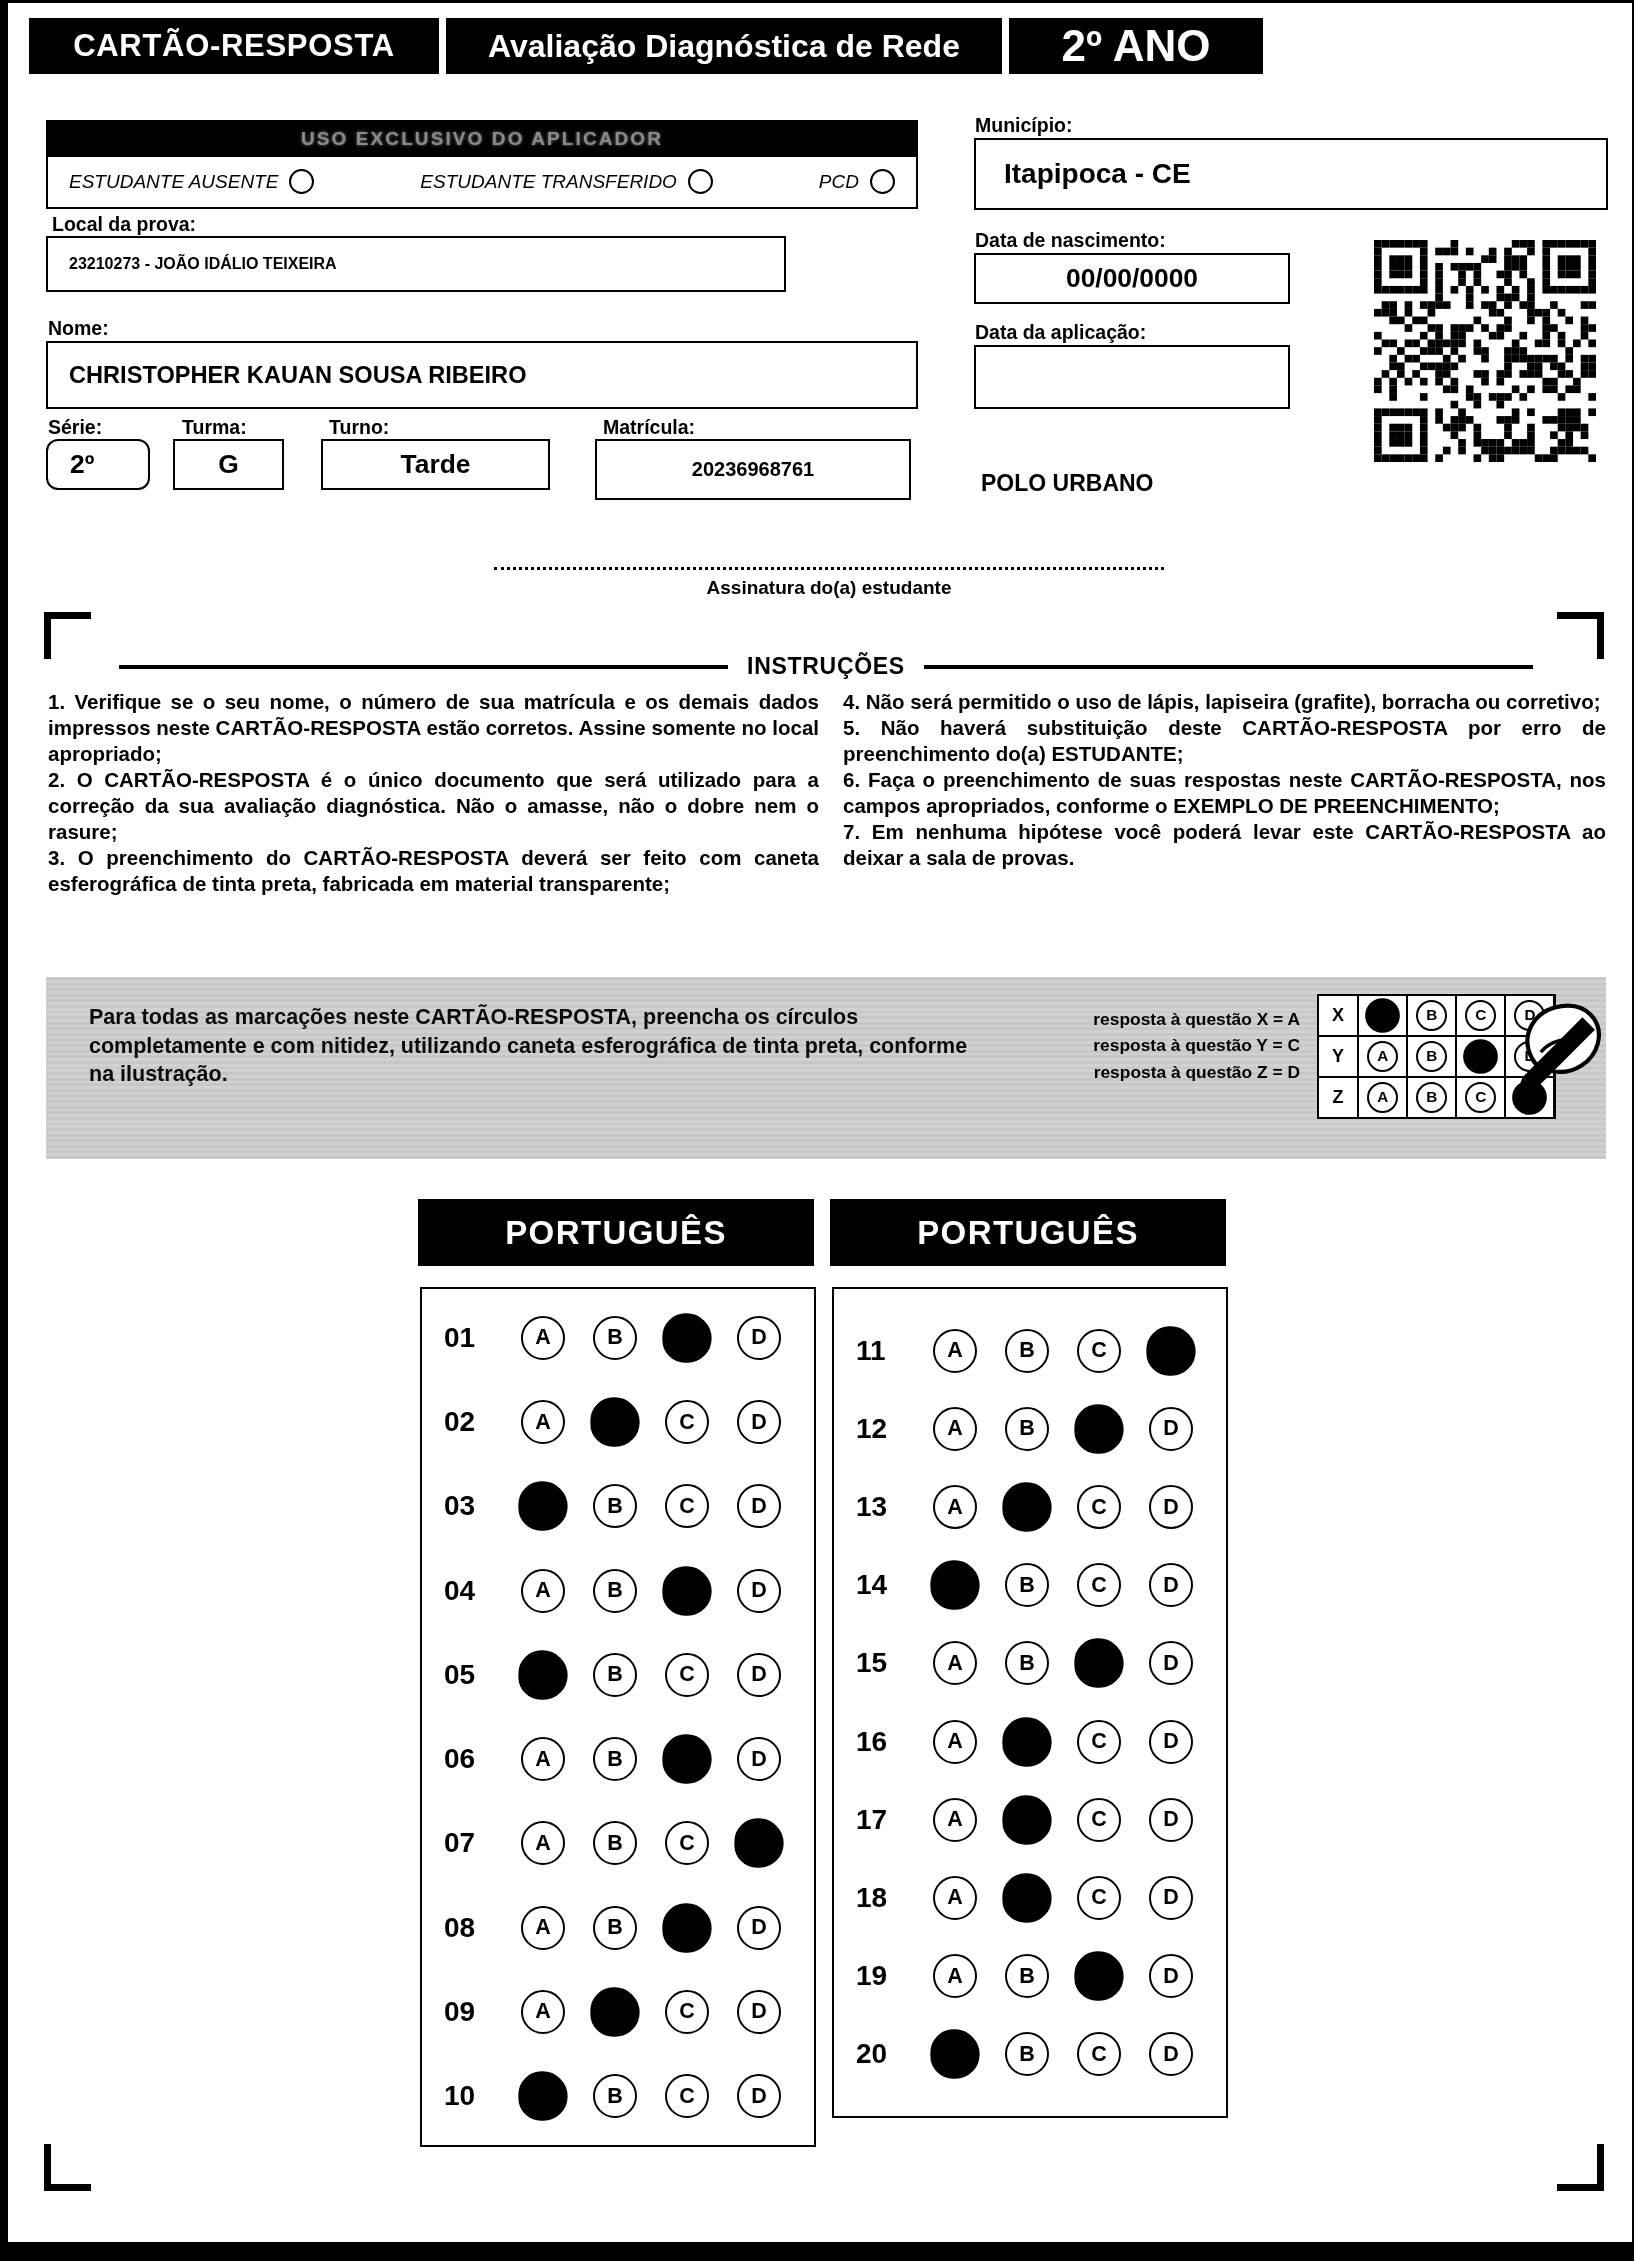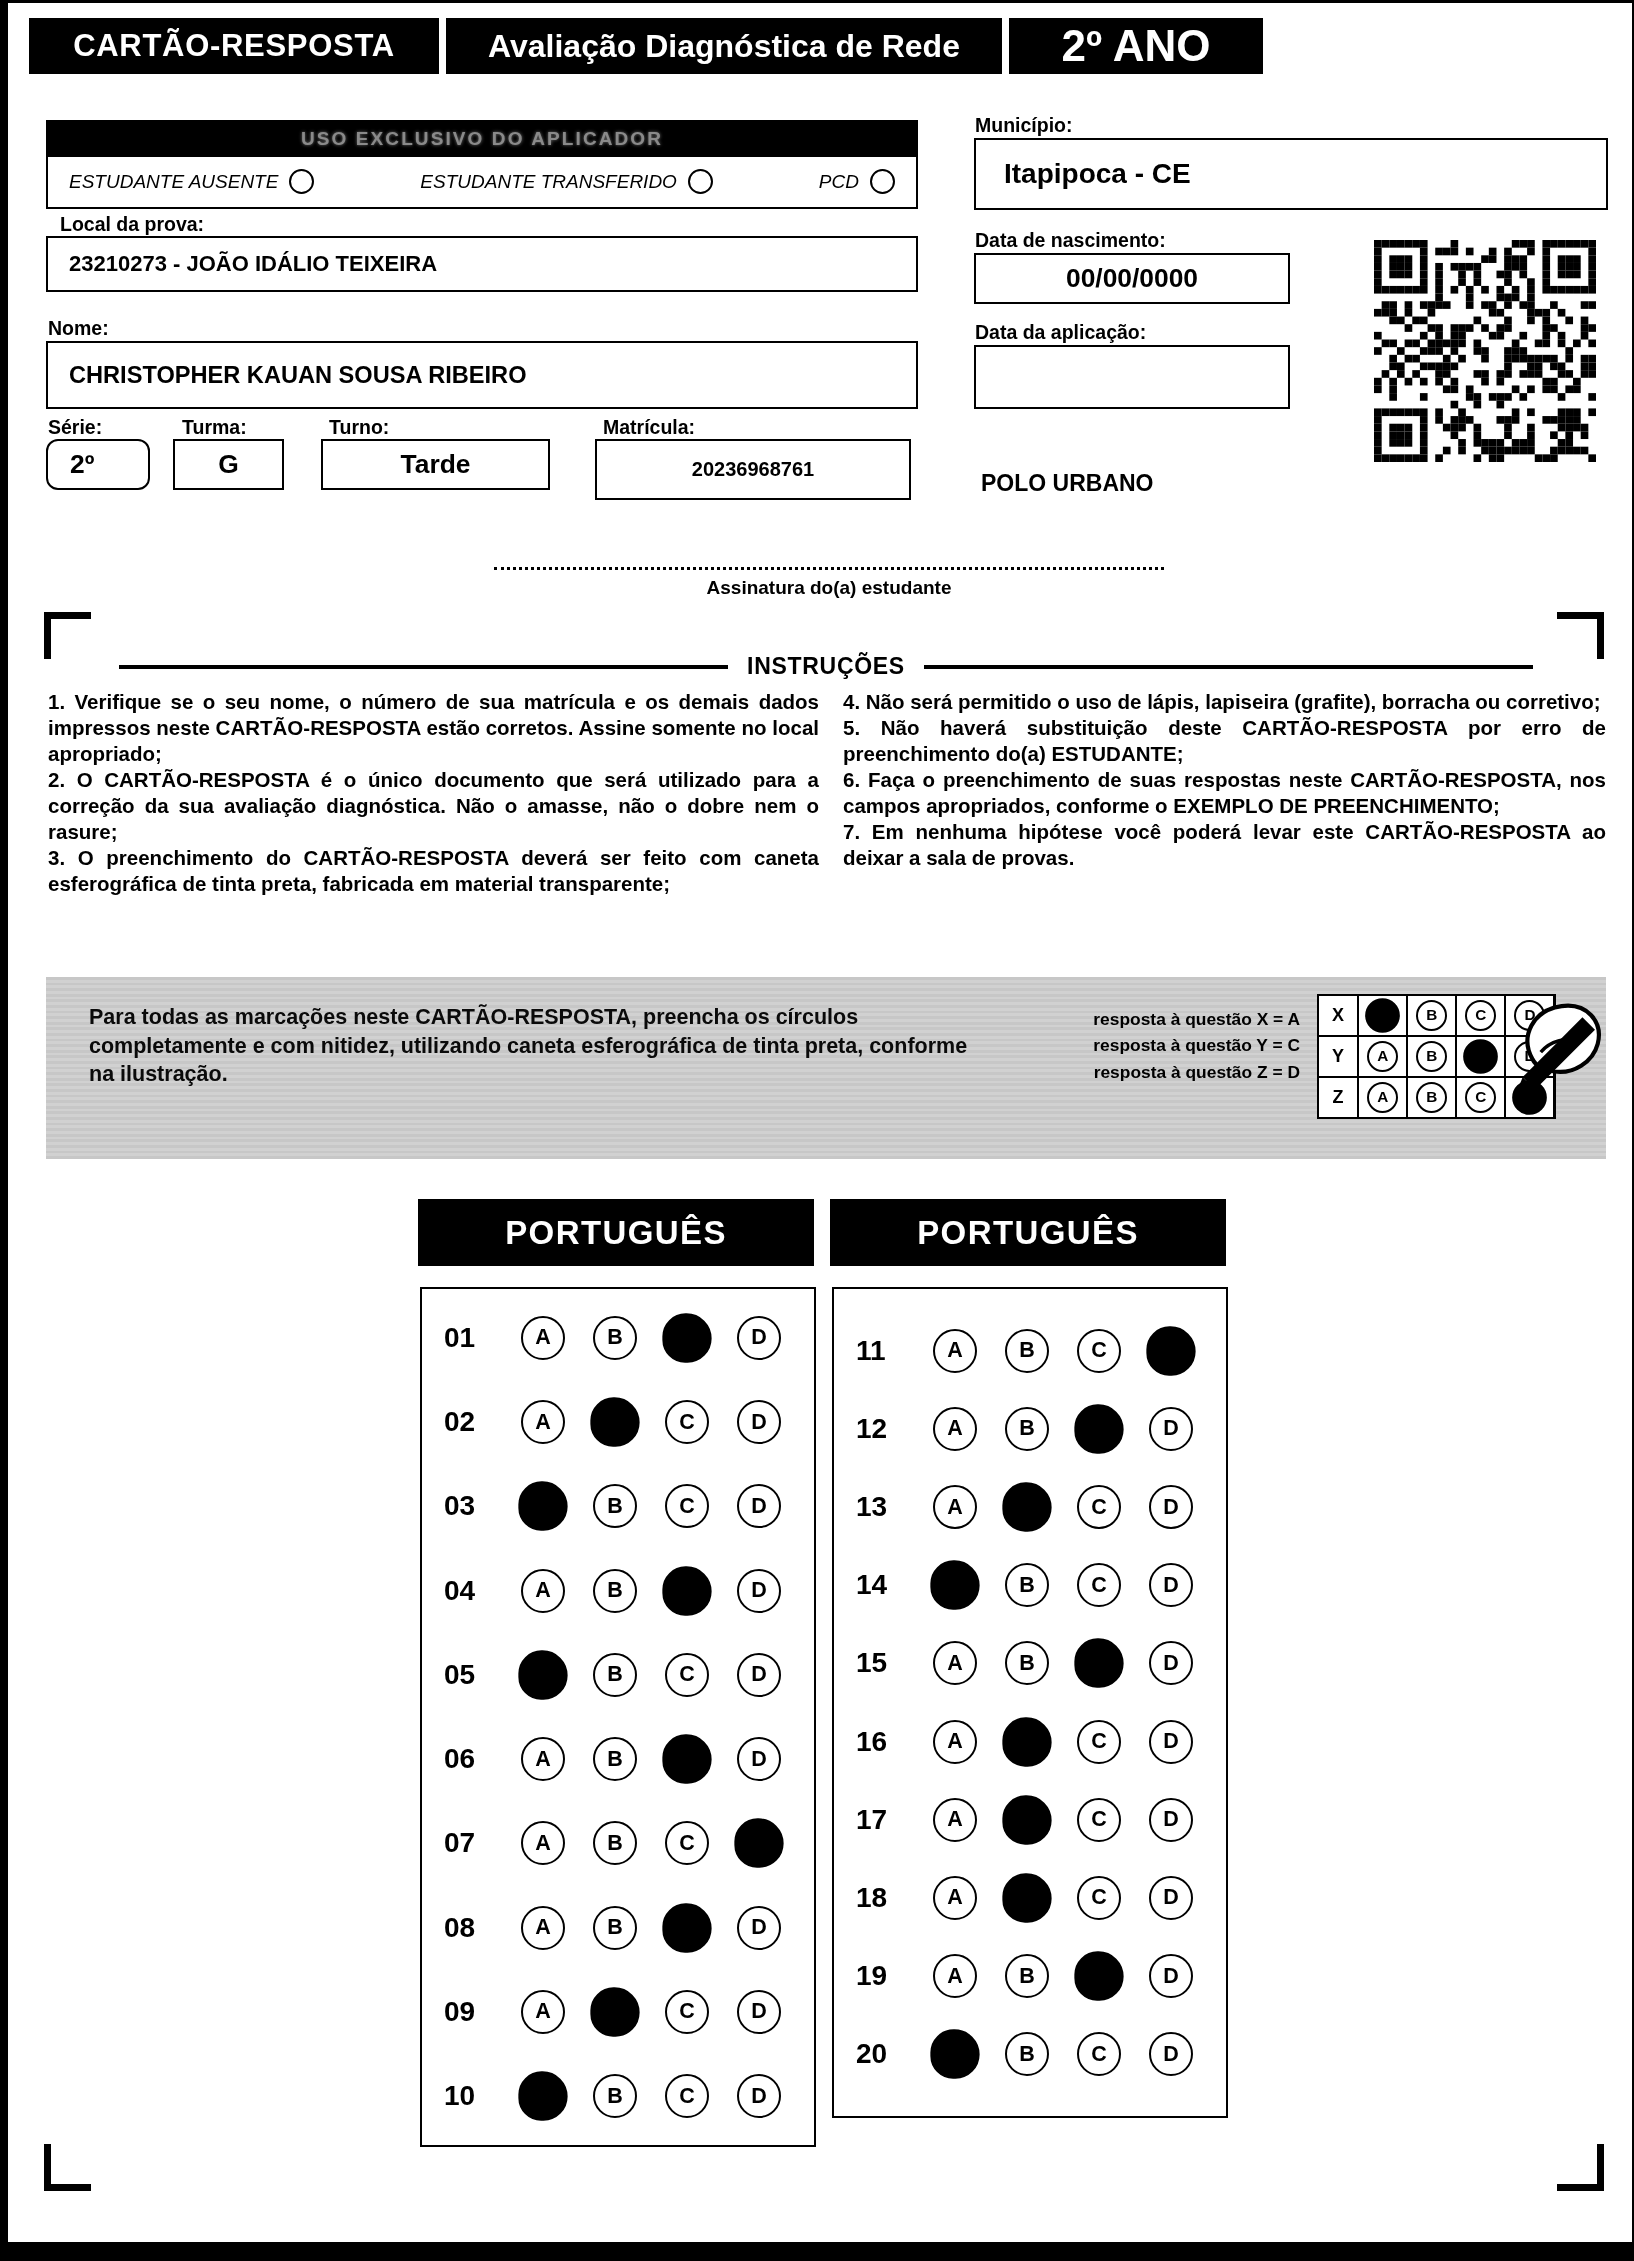--- a/index.html
+++ b/index.html
@@ -23,22 +23,22 @@
   .aplicador-bar { background:#000; color:#8a8a8a; text-align:center; font-size:19px; font-weight:bold;
                    letter-spacing:2.1px; padding:6.3px 0; text-shadow:0 0 3.5px #777; }
   .aplicador-row { display:flex; align-items:center; justify-content:space-between; padding:12.5px 21px;font-style:italic; }
   .opt { display:flex; align-items:center; gap:11px; font-size:19px; }
   .ring { width:25px; height:25px; border:2.1px solid #000; border-radius:50%; display:inline-block; background:#fff; }
 
   
   .label { position:absolute; font-weight:bold; font-size:19.5px; }
   .box { position:absolute; border:2.8px solid #000; background:#fff; display:flex; align-items:center; font-weight:bold; }
 
-  .lbl-local     { top:210px; left:52px; }
-  .box-local     { top:233px; left:38px; width:872px; height:56px; font-size:22px; padding-left:21px; }
+  .lbl-local     { top:210px; left:44px; }
+  .box-local     { top:233px; left:38px; width:740px; height:56px; font-size:16px; padding-left:21px; }
   .lbl-nome      { top:314px; left:40px; }
   .box-nome      { top:338px; left:38px; width:872px; height:68px; font-size:23.6px; padding-left:21px; }
 
   .lbl-serie     { top:413px; left:40px; }
   .box-serie     { top:436px; left:38px;  width:104px; height:51px; font-size:26.4px; padding-left:22px;border-radius:12px; }
   .lbl-turma     { top:413px; left:174px; }
   .box-turma     { top:436px; left:165px; width:111px; height:51px; font-size:26.4px; justify-content:center; }
   .lbl-turno     { top:413px; left:321px; }
   .box-turno     { top:436px; left:313px; width:229px; height:51px; font-size:26.4px; justify-content:center; }
   .lbl-matricula { top:413px; left:595px; }

